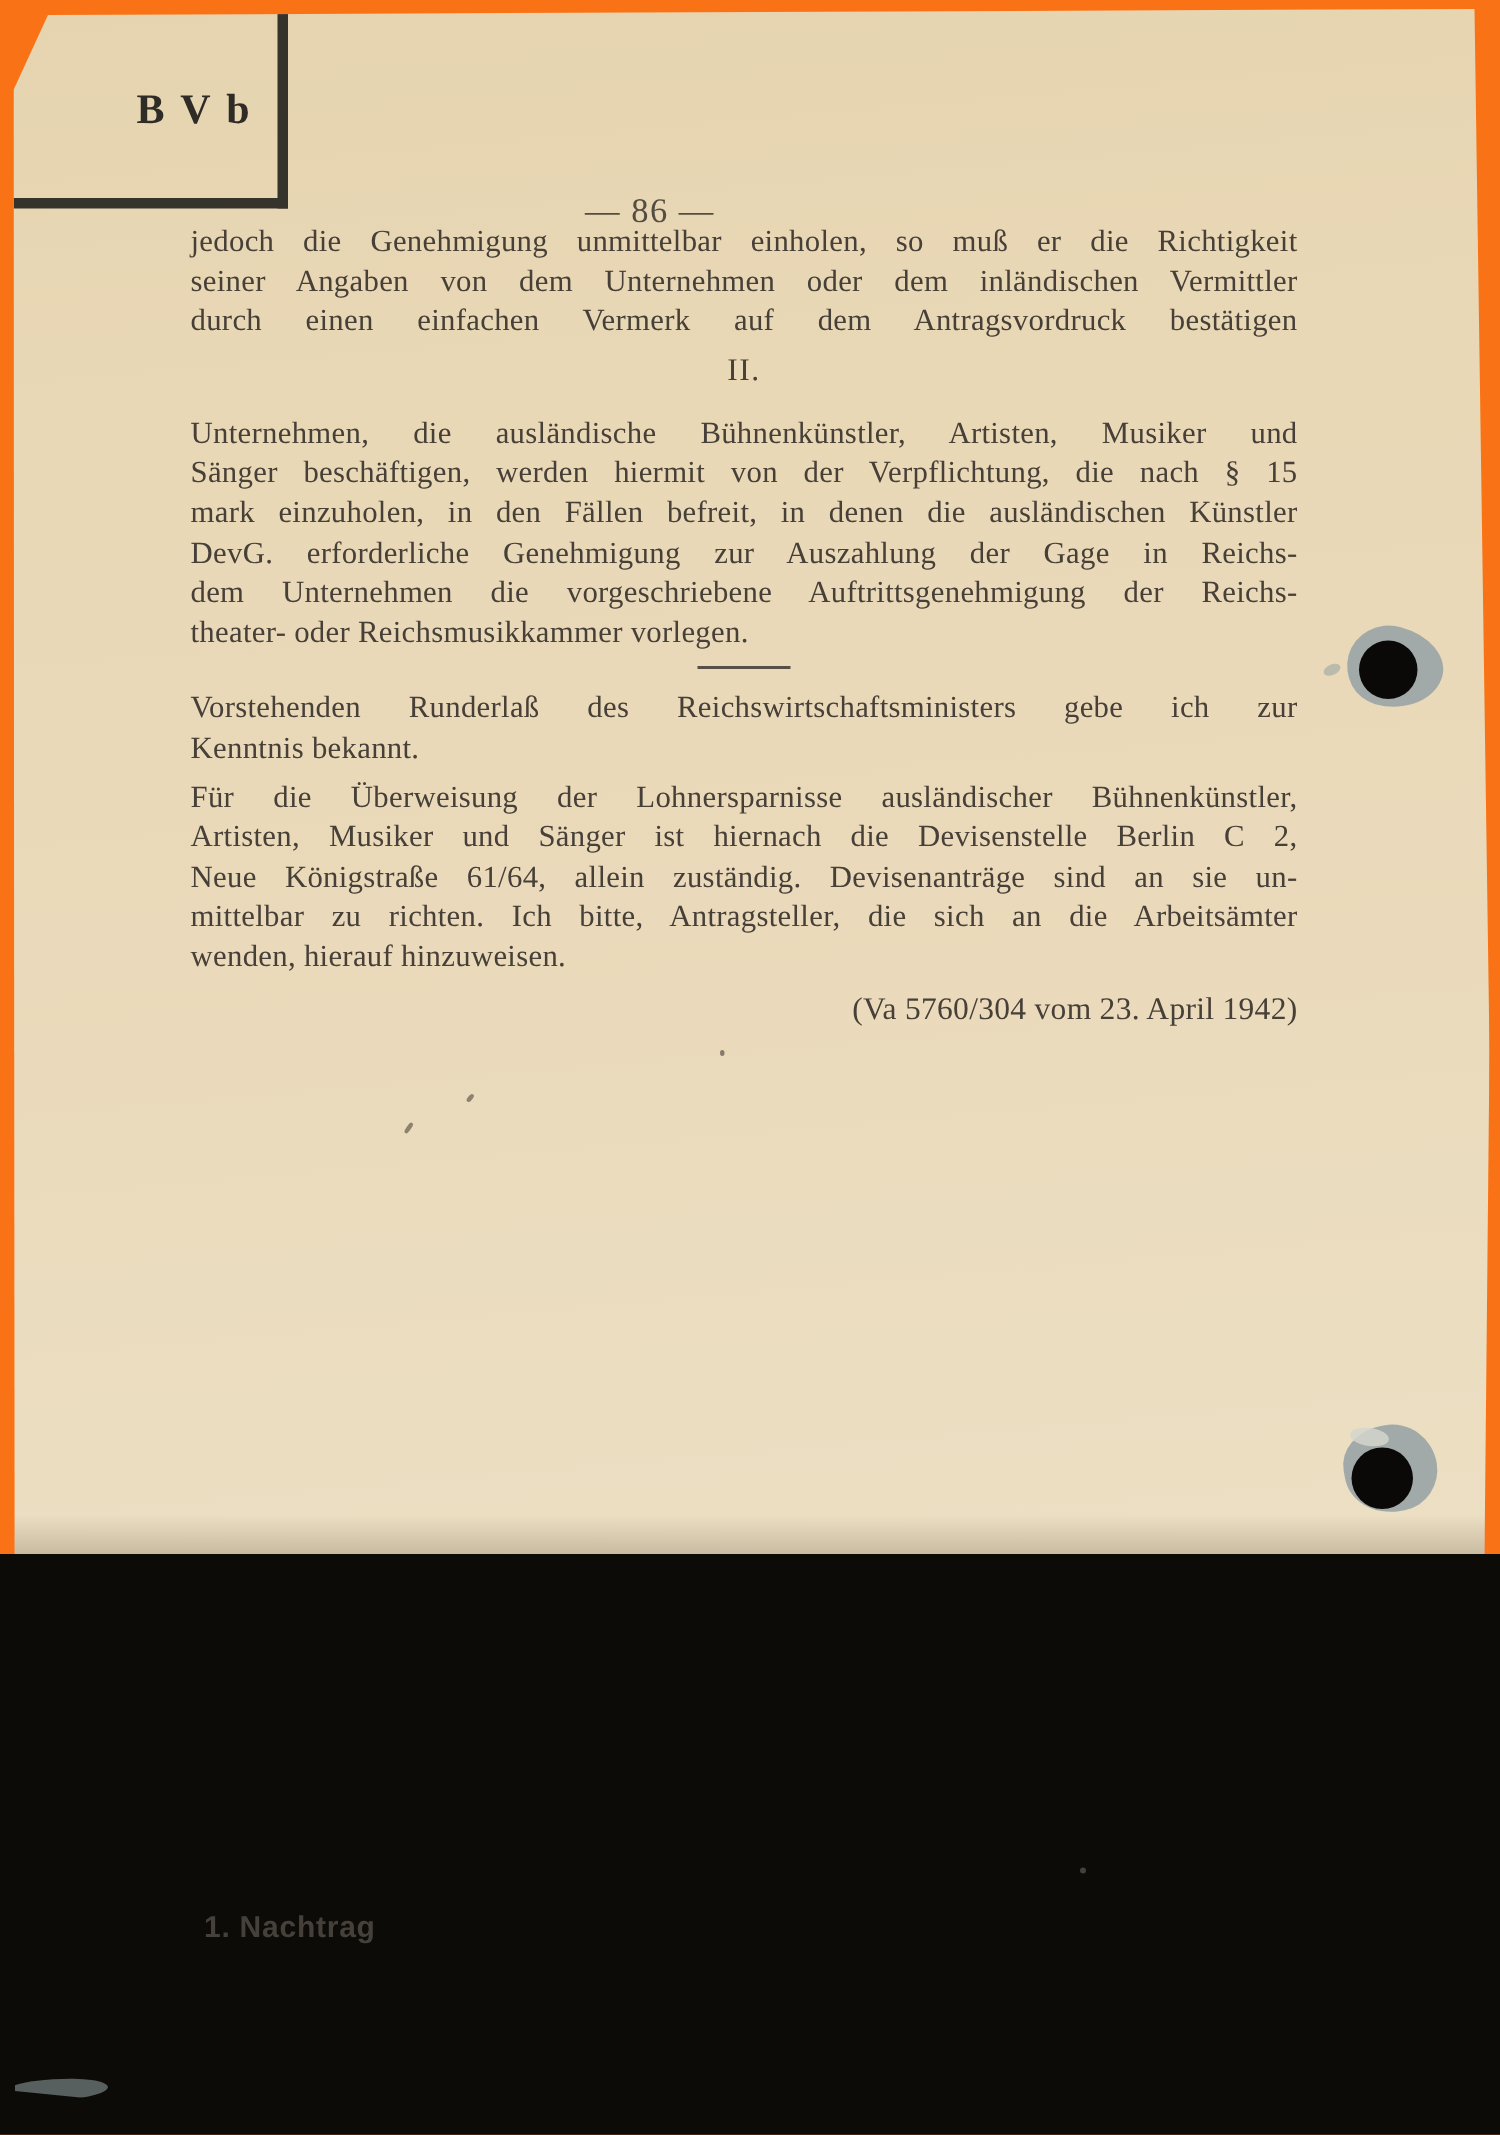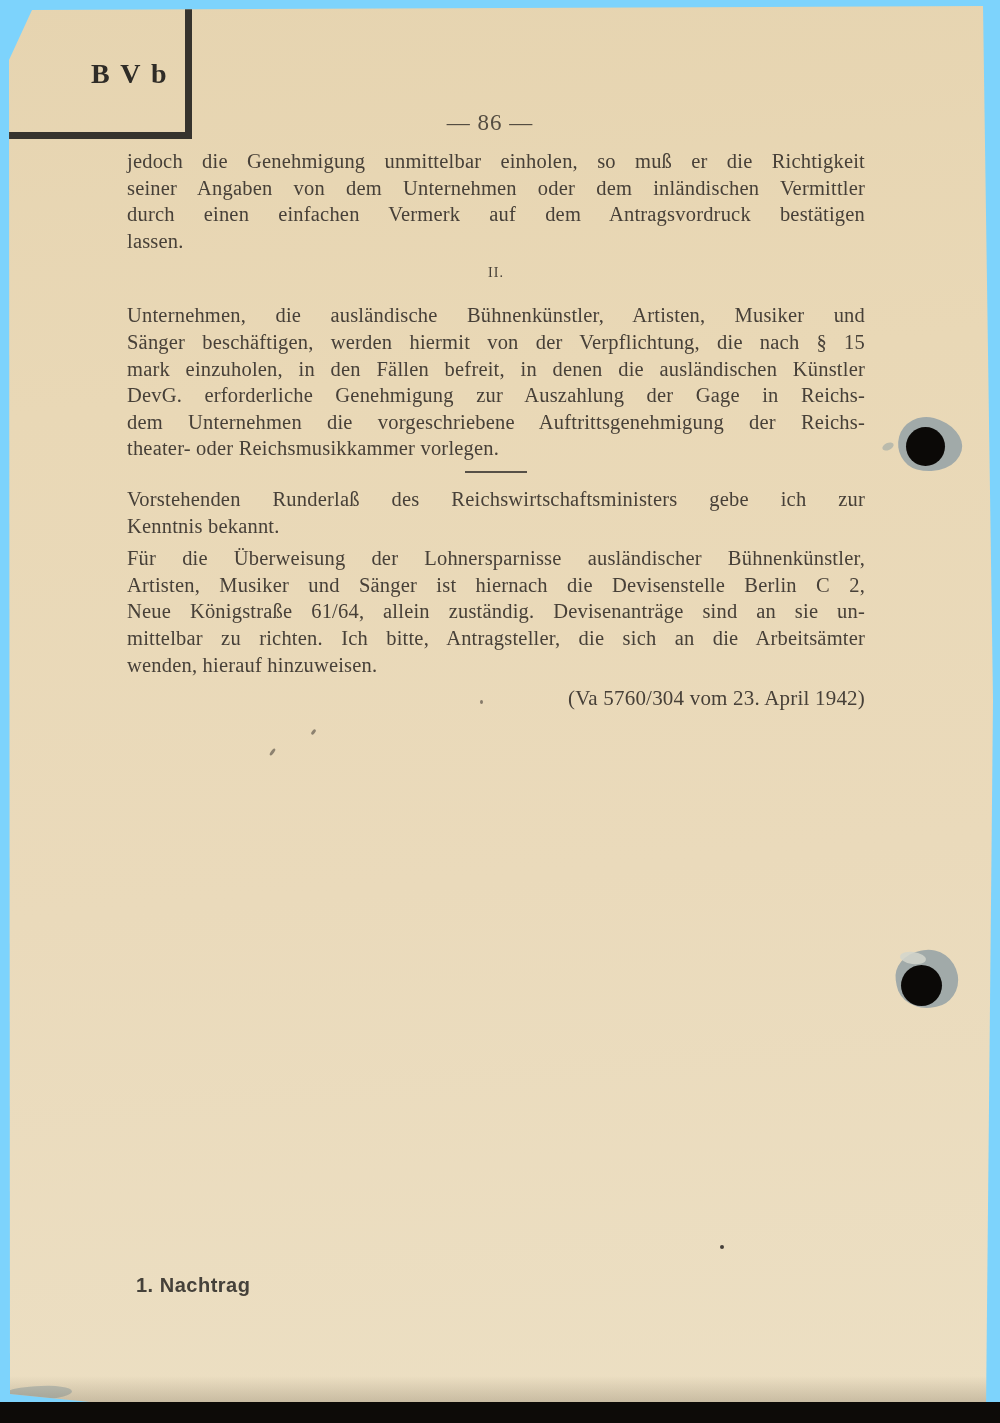--- a/index.html
+++ b/index.html
@@ -4,22 +4,22 @@
 <style>
   html, body {
     margin: 0; padding: 0;
     background: #0d0b08;
     width: 1000px; height: 1423px;
     overflow: hidden;
     font-family: "Liberation Serif", serif;
   }
   .scan {
     position: relative;
-    width: 1000px; height: 1402px;
-    background: #7dd3fc;
+    width: 1000px; height: 1036px;
+    background: #f97316;
   }
   .paper {
     position: absolute; inset: 0;
     background: linear-gradient(175deg, #e6d4b0 0%, #e9d8b6 28%, #eadabb 62%, #ecdfc3 100%);
     clip-path: polygon(32px 10px, 983px 6px, 993px 700px, 986px 1409px, 120px 1405px, 10px 1394px, 9px 60px);
   }
   .paper::after {
     content: "";
     position: absolute; left: 0; right: 0; bottom: 0; height: 26px;
     background: linear-gradient(rgba(0,0,0,0), rgba(75,64,46,0.22));
@@ -30,37 +30,37 @@
     width: 176px; height: 124px;
     border-right: 7px solid #36332d;
     border-bottom: 7px solid #36332d;
   }
   .bvb-label {
     position: absolute; left: 82px; top: 50px;
     font-weight: bold; font-size: 28px; letter-spacing: 2px;
     color: #2f2c27;
   }
   .page-number {
-    position: absolute; left: 390px; top: 110px; width: 200px;
-    text-align: center; font-size: 23px; letter-spacing: 1px;
+    position: absolute; left: 390px; top: 128px; width: 200px;
+    font-size: 23px; letter-spacing: 1px;
     color: #544d42;
   }
   .text-block {
     position: absolute; left: 127px; top: 148px; width: 738px;
     font-size: 20.5px; color: #474038; letter-spacing: 0.2px;
   }
   .line {
     line-height: 26.6px;
     text-align: justify;
     text-align-last: justify;
   }
   .line.end { text-align-last: left; }
   .heading {
     line-height: 27px; margin-top: 5px;
-    text-align: center; font-size: 14px; letter-spacing: 1px;
+    text-align: center; font-size: 21px; letter-spacing: 1px;
   }
   .para.p2 { margin-top: 16px; }
   .divider {
     width: 62px; height: 2px; background: #565047;
     margin: 9px auto 13px auto;
   }
   .para.p4 { margin-top: 6px; }
   .va-line {
     margin-top: 7px; line-height: 27px; font-size: 21px;
     text-align: right;
@@ -124,21 +124,20 @@
     </div>
 
     <div class="page-number">— 86 —</div>
 
     <div class="text-block">
 
       <div class="para p1">
         <div class="line">jedoch die Genehmigung unmittelbar einholen, so muß er die Richtigkeit</div>
         <div class="line">seiner Angaben von dem Unternehmen oder dem inländischen Vermittler</div>
         <div class="line">durch einen einfachen Vermerk auf dem Antragsvordruck bestätigen</div>
-        <div class="line end">lassen.</div>
       </div>
 
       <div class="heading">II.</div>
 
       <div class="para p2">
         <div class="line">Unternehmen, die ausländische Bühnenkünstler, Artisten, Musiker und</div>
         <div class="line">Sänger beschäftigen, werden hiermit von der Verpflichtung, die nach § 15</div>
         <div class="line">mark einzuholen, in den Fällen befreit, in denen die ausländischen Künstler</div>
         <div class="line">DevG. erforderliche Genehmigung zur Auszahlung der Gage in Reichs-</div>
         <div class="line">dem Unternehmen die vorgeschriebene Auftrittsgenehmigung der Reichs-</div>

